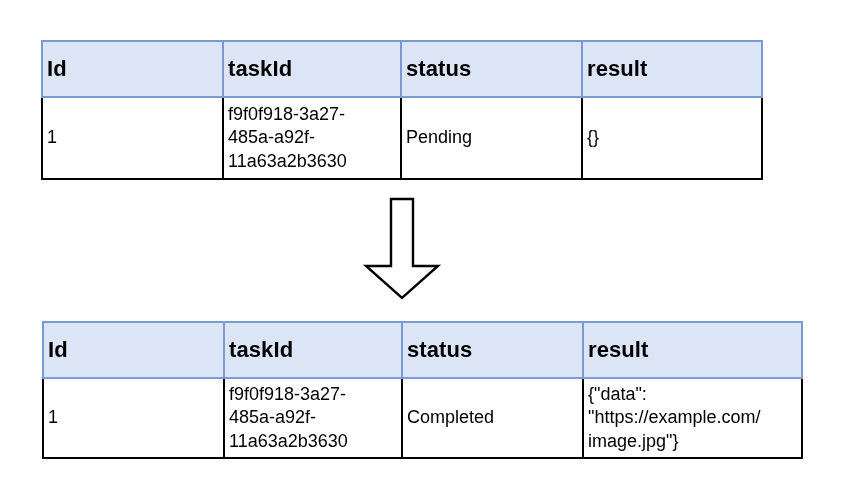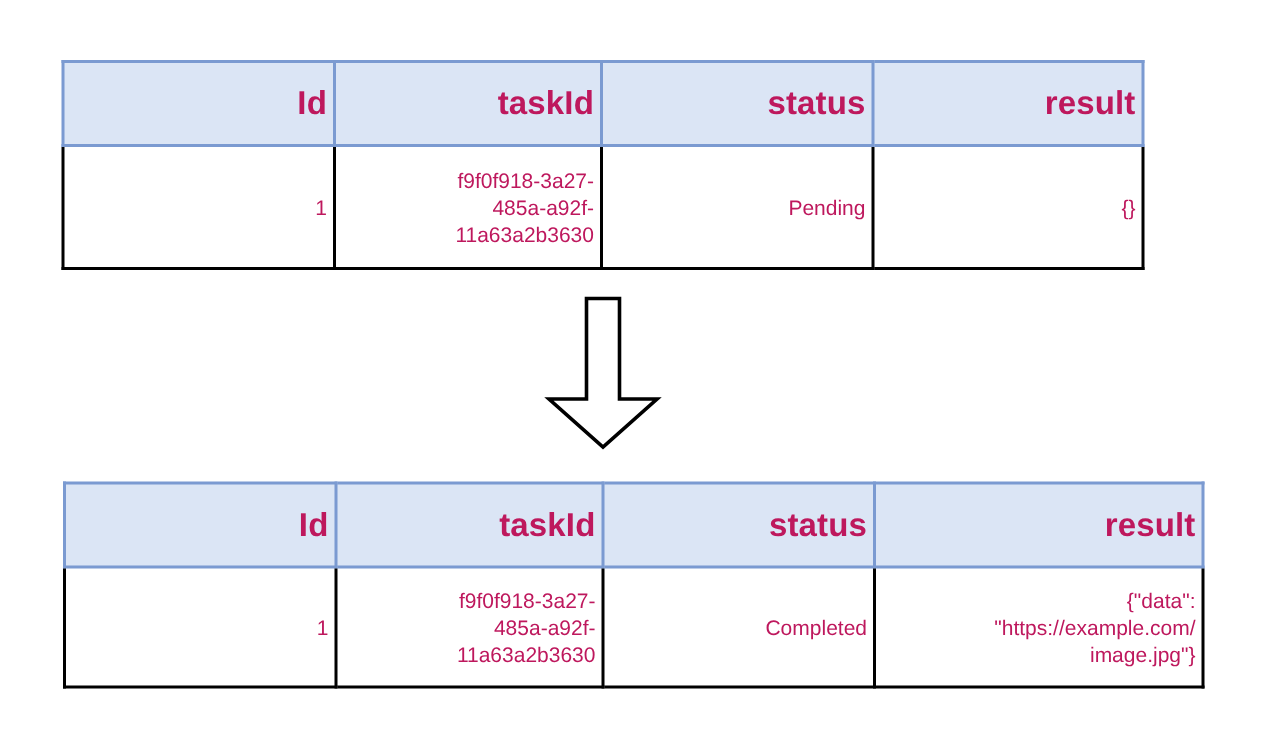--- a/index.html
+++ b/index.html
@@ -26,37 +26,37 @@
 
   
   .tbl {
     position: absolute;
     border-collapse: collapse;
     table-layout: fixed;
     background: #ffffff;
   }
   .tbl th, .tbl td {
     padding: 0 4px;
-    text-align: right;
+    text-align: left;
     vertical-align: middle;
-    color: #be185d;
+    color: #000000;
   }
   .tbl th {
     background: #dbe5f5;
     border: 2px solid #7b9ad1;
     font-weight: bold;
     font-size: 22px;
     letter-spacing: 0.1px;
     height: 54px;
   }
   .tbl td {
     background: #ffffff;
     border: 2px solid #000000;
     font-weight: normal;
-    font-size: 14px;
+    font-size: 18px;
     line-height: 1.30;
   }
 
   
   #table-before { left: 41px; top: 40px; width: 720px; }
   #table-before td { height: 80px; }
 
   
   #table-after  { left: 42px; top: 321px; width: 759px; }
   #table-after td { height: 78px; }

